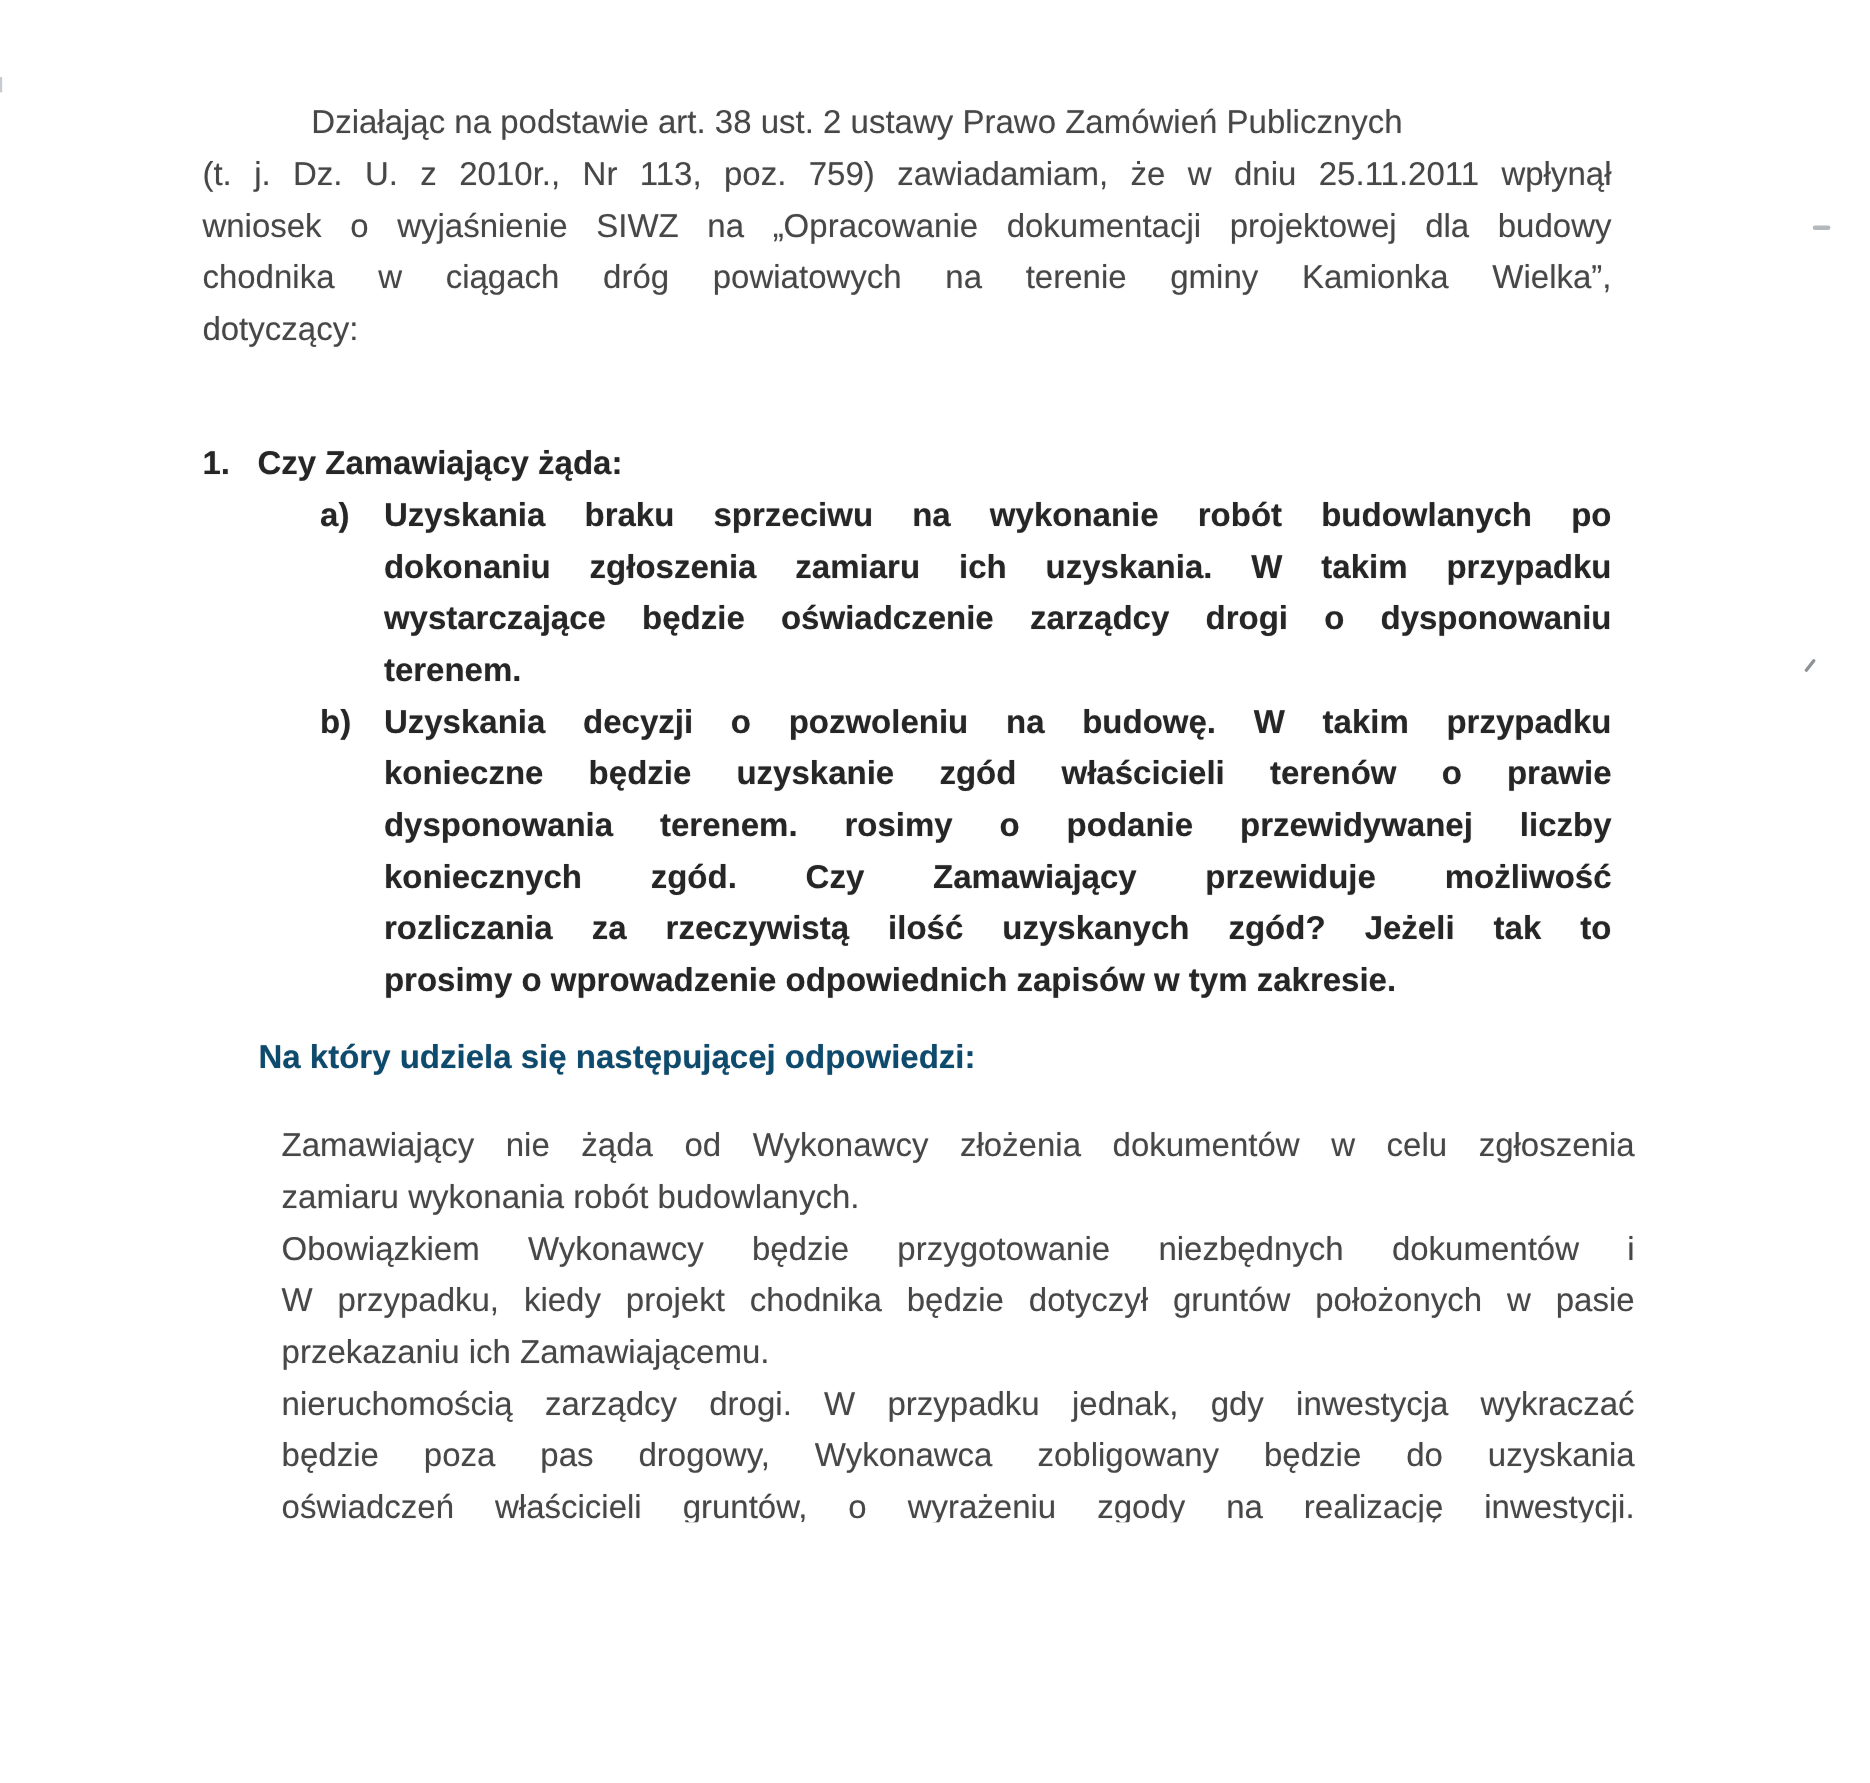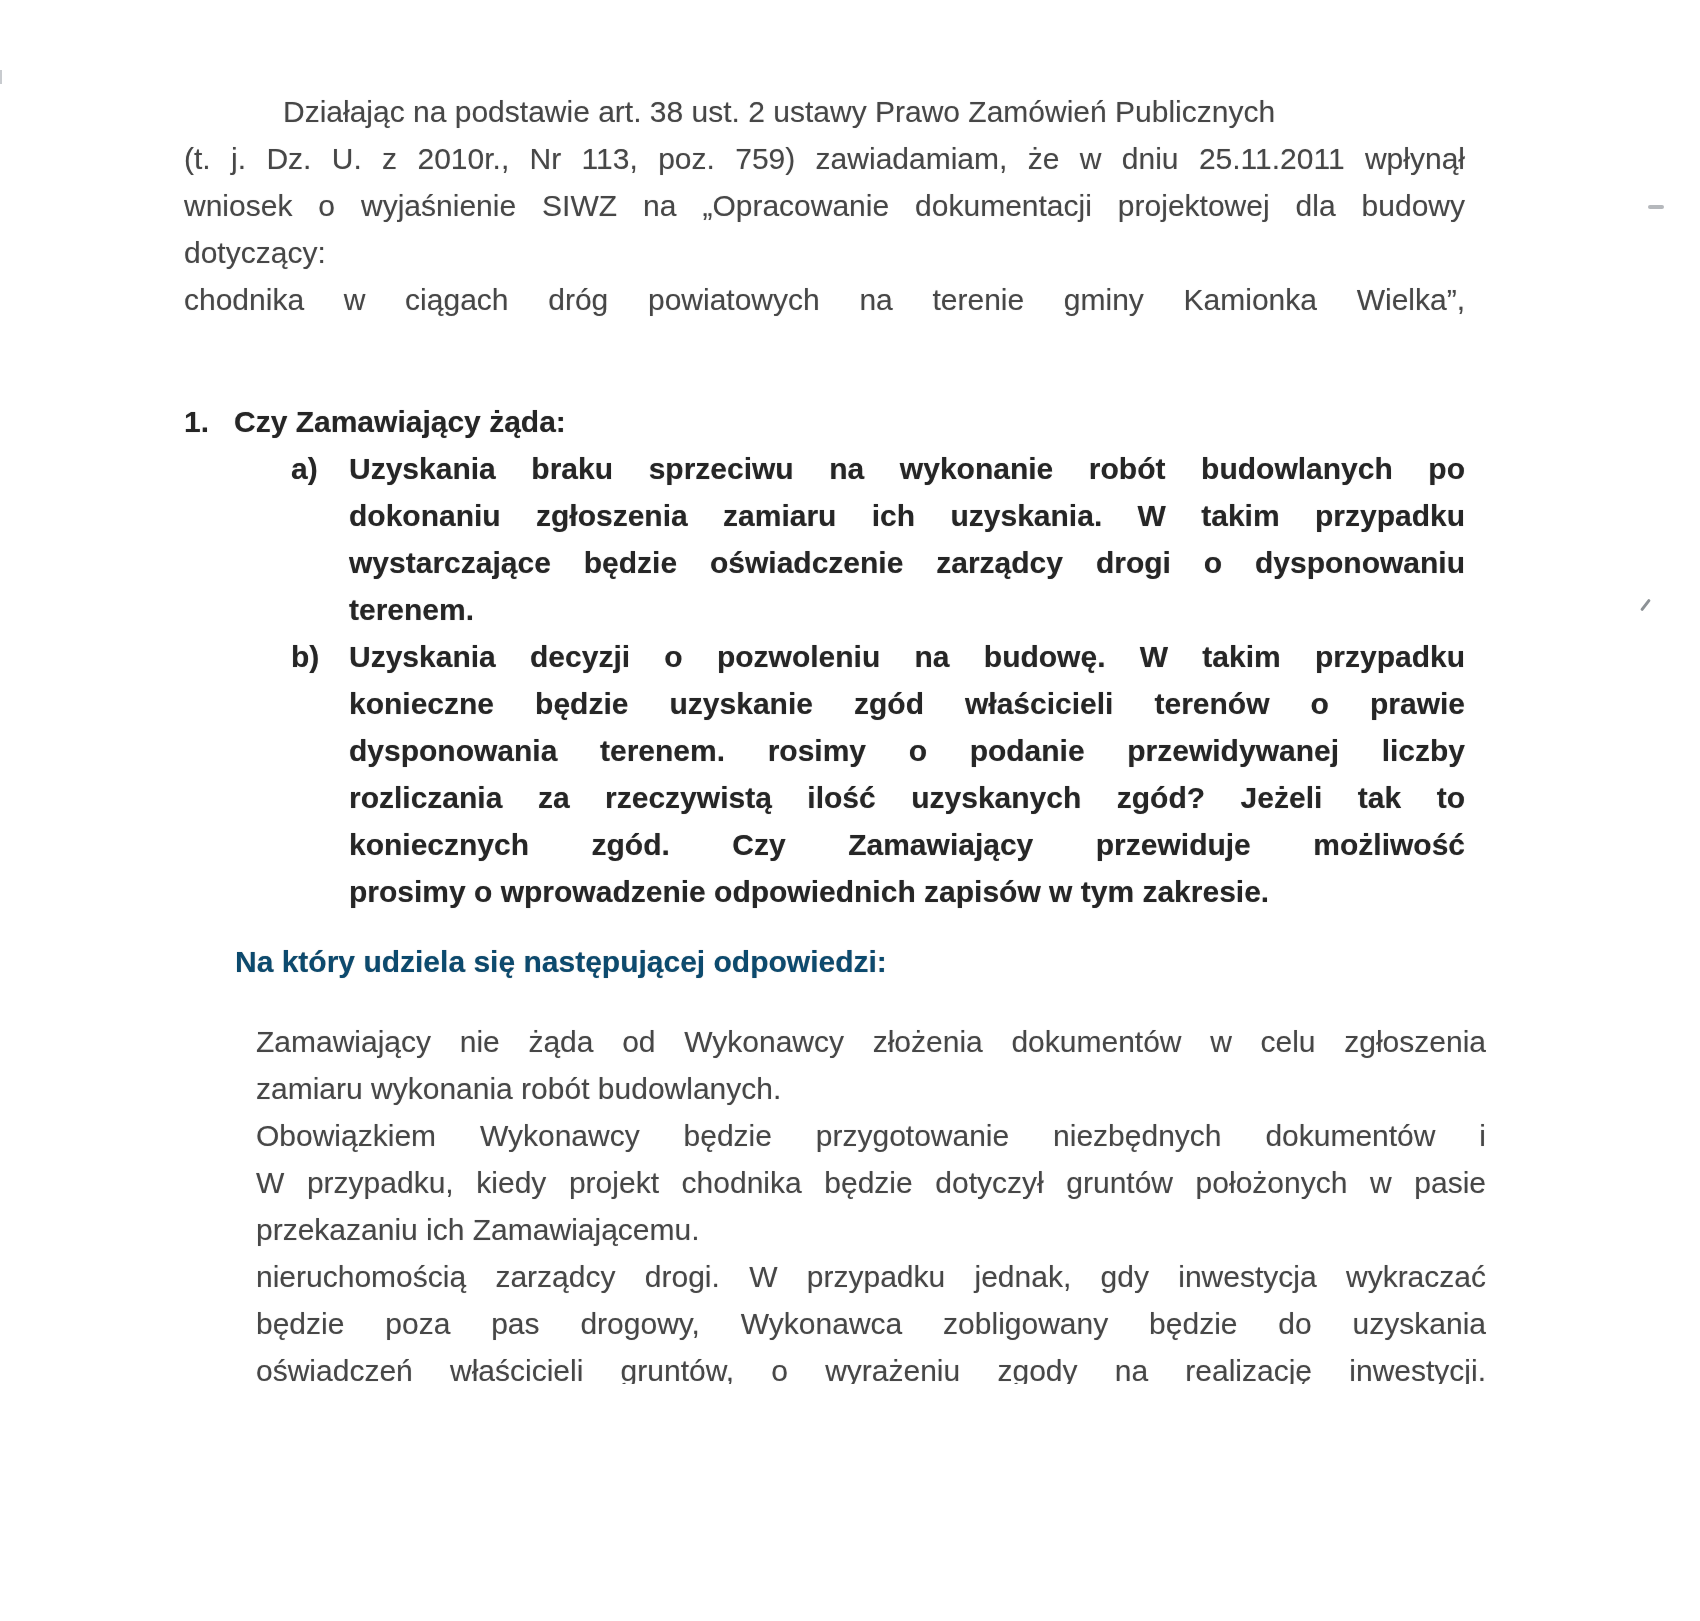--- a/index.html
+++ b/index.html
@@ -67,22 +67,22 @@
 <body>
 
 <div class="page">
 
   <section class="doc">
 
     <p class="intro">
       <span class="line indent">Działając na podstawie art. 38 ust. 2 ustawy Prawo Zamówień Publicznych</span>
       <span class="line j">(t. j. Dz. U. z 2010r., Nr 113, poz. 759) zawiadamiam, że w dniu 25.11.2011 wpłynął</span>
       <span class="line j">wniosek o wyjaśnienie SIWZ na „Opracowanie dokumentacji projektowej dla budowy</span>
+      <span class="line j">chodnika w ciągach dróg powiatowych na terenie gminy Kamionka Wielka”,</span>
       <span class="line">dotyczący:</span>
-      <span class="line j">chodnika w ciągach dróg powiatowych na terenie gminy Kamionka Wielka”,</span>
     </p>
 
     <div class="q-head">
       <span class="q-num">1.</span>
       <span class="q-title">Czy Zamawiający żąda:</span>
     </div>
 
     <div class="item">
       <span class="item-label">a)</span>
       <div class="item-lines">
@@ -92,22 +92,22 @@
         <span class="line">terenem.</span>
       </div>
     </div>
 
     <div class="item">
       <span class="item-label">b)</span>
       <div class="item-lines">
         <span class="line j">Uzyskania decyzji o pozwoleniu na budowę. W takim przypadku</span>
         <span class="line j">konieczne będzie uzyskanie zgód właścicieli terenów o prawie</span>
         <span class="line j">dysponowania terenem. rosimy o podanie przewidywanej liczby</span>
+        <span class="line j">koniecznych zgód. Czy Zamawiający przewiduje możliwość</span>
         <span class="line j">rozliczania za rzeczywistą ilość uzyskanych zgód? Jeżeli tak to</span>
-        <span class="line j">koniecznych zgód. Czy Zamawiający przewiduje możliwość</span>
         <span class="line">prosimy o wprowadzenie odpowiednich zapisów w tym zakresie.</span>
       </div>
     </div>
 
     <h3 class="answer-heading">Na który udziela się następującej odpowiedzi:</h3>
 
     <div class="answer">
       <span class="line j">Zamawiający nie żąda od Wykonawcy złożenia dokumentów w celu zgłoszenia</span>
       <span class="line">zamiaru wykonania robót budowlanych.</span>
       <span class="line j">Obowiązkiem Wykonawcy będzie przygotowanie niezbędnych dokumentów i</span>

